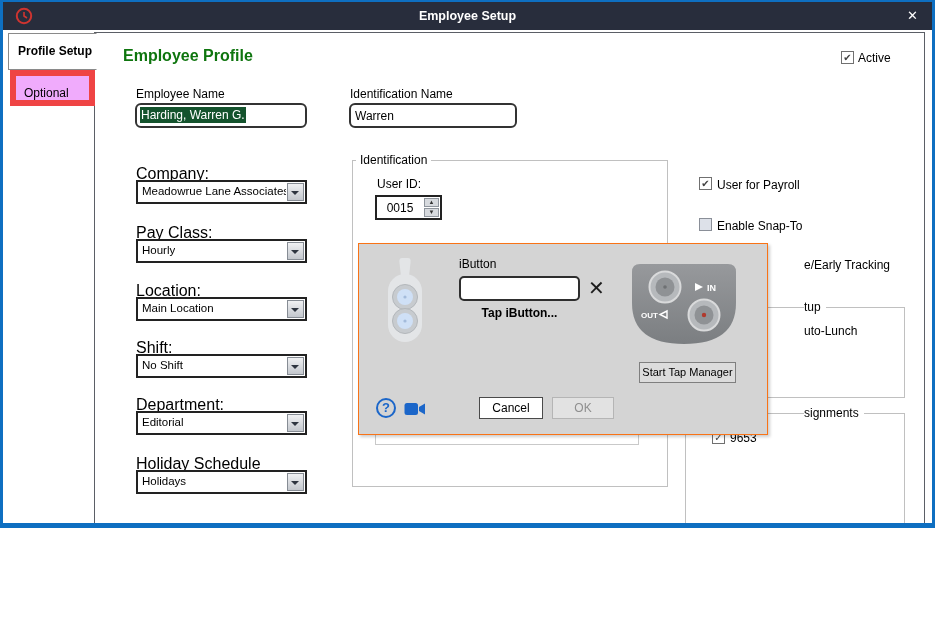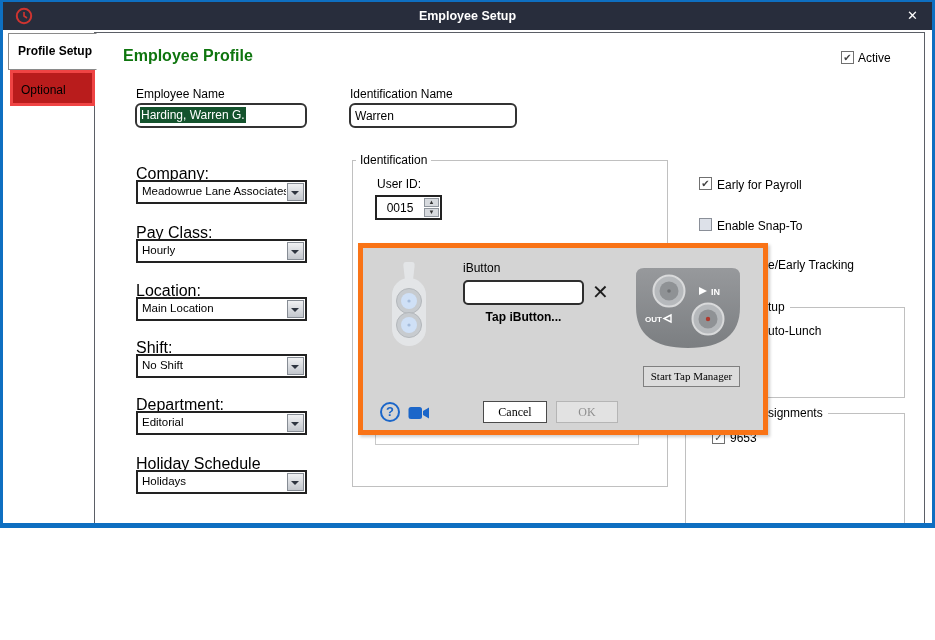--- a/index.html
+++ b/index.html
@@ -14,28 +14,28 @@
   .b-left{ top:0; left:0; width:3px; height:640px; }
   .b-right{ top:0; right:0; width:3px; height:640px; }
 
   .titlebar { position:absolute; left:3px; top:2px; width:929px; height:28px; background:#282d3c; z-index:10; }
   .titlebar .title { position:absolute; left:0; right:0; top:7px; text-align:center; color:#fff; font-size:12.5px; font-weight:bold; }
   .app-icon { position:absolute; left:12px; top:5px; width:18px; height:18px; }
   .close-btn { position:absolute; right:14px; top:6px; color:#fff; font-size:13px; line-height:16px; cursor:default; }
 
   .tab { position:absolute; z-index:6; font-size:12px; color:#000; }
   .tab-active { left:8px; top:33px; width:89px; height:37px; background:#fff; border:1px solid #8a8a8a; border-right:1px solid #fff; font-weight:bold; line-height:35px; padding-left:9px; }
-  .tab-idle { left:10px; top:70px; width:85px; height:36px; background:#b91c1c; border:3px solid #ef4444; line-height:34px; padding-left:8px; }
+  .tab-idle { left:10px; top:70px; width:85px; height:36px; background:#f0abfc; border:6px solid #ef4444; line-height:34px; padding-left:8px; }
 
   .panel { position:absolute; left:94px; top:32px; width:831px; height:540px; background:#fff; border:1px solid #5b5f66; z-index:1; }
 
   .page-title { position:absolute; left:123px; top:47px; font-size:16px; font-weight:bold; color:#0e750e; z-index:2; }
 
   .lbl { position:absolute; font-size:12px; color:#000; white-space:nowrap; z-index:2; }
-  .frag { position:absolute; font-size:12px; color:#000; white-space:nowrap; z-index:2; background:#fff; }
+  .frag { position:absolute; font-size:12px; color:#000; white-space:nowrap; z-index:2; background:#fff;margin-left:36px; }
 
   .cb { position:absolute; width:13px; height:13px; background:#fff; border:1px solid #707070; font-size:10px; line-height:11px; text-align:center; color:#424242; z-index:2; }
   .cb.un { background:#dde1e9; border:1px solid #8a8f98; }
 
   .txt-input { position:absolute; height:25px; border:2px solid #333; border-radius:6px; background:#fff; font-size:12px; padding:2px 4px; z-index:2; font-family:"Liberation Sans",sans-serif; color:#000; }
   .fake-input { position:absolute; height:25px; border:2px solid #333; border-radius:6px; background:#fff; font-size:12px; line-height:20px; padding:0 3px; z-index:2; }
   .sel { background:#14532d; color:#fff; padding:1px 1px; }
 
   .drop-row { position:absolute; left:136px; width:171px; height:42px; z-index:2; }
   .drop-row .dlabel { position:absolute; left:0; top:1px; font-size:16px; white-space:nowrap; }
@@ -47,28 +47,28 @@
   .groupbox { position:absolute; border:1px solid #c0c0c0; background:transparent; z-index:2; }
   .legend { position:absolute; background:#fff; font-size:12px; padding:0 4px; z-index:3; white-space:nowrap; }
 
   .spinner { position:absolute; left:375px; top:195px; width:67px; height:25px; border:2px solid #222; background:#fff; z-index:2;text-decoration:underline; }
   .spinner .sval { position:absolute; left:0; top:4px; width:46px; text-align:center; font-size:12px; }
   .spin-btns { position:absolute; right:1px; top:1px; width:15px; height:19px; }
   .spin-b { position:absolute; left:0; width:15px; height:9px; background:#d7dade; border:1px solid #8f959d; font-size:6px; line-height:7px; text-align:center; color:#333; }
 
   .listbox { position:absolute; left:375px; top:290px; width:264px; height:155px; border:1px solid #c9c9c9; background:#fff; z-index:2; }
 
-  .modal { position:absolute; left:358px; top:243px; width:410px; height:192px; background:#d4d4d4; border:5px solid #f97316; z-index:40; box-shadow:2px 2px 3px rgba(0,0,0,0.2); }
+  .modal { position:absolute; left:358px; top:243px; width:410px; height:192px; background:#d4d4d4; border:1px solid #f97316; z-index:40; box-shadow:2px 2px 3px rgba(0,0,0,0.2); }
   .modal .mlabel { position:absolute; left:100px; top:13px; font-size:12px; }
   .modal .minput { position:absolute; left:100px; top:32px; width:121px; height:25px; border:2px solid #2e2e2e; border-radius:5px; background:#fff; font-size:12px; padding:2px 4px; font-family:"Liberation Sans",sans-serif; }
   .modal .clear-x { position:absolute; left:229px; top:32px; font-size:20px; color:#1c1c1c; }
   .modal .tap { position:absolute; left:100px; top:62px; width:121px; text-align:center; font-size:12px; font-weight:bold; }
   .modal .fob { position:absolute; left:26px; top:13px; width:40px; height:100px; }
   .modal .reader { position:absolute; left:270px; top:17px; width:110px; height:87px; }
-  .mbtn { position:absolute; font-size:12px; text-align:center; font-family:Liberation Serif, serif; }
+  .mbtn { position:absolute; font-size:12px; text-align:center; font-family:Liberation Sans, sans-serif; }
   .start-tap { left:280px; top:118px; width:97px; height:21px; background:#dcdcdc; border:1px solid #7f7f7f; font-size:11px; line-height:19px; }
   .m-cancel { left:120px; top:153px; width:64px; height:22px; background:#fff; border:1px solid #4a4a4a; line-height:20px; }
   .m-ok { left:193px; top:153px; width:62px; height:22px; background:#e2e2e2; border:1px solid #b5b5b5; color:#8f8f8f; line-height:20px; }
   .help-icon { position:absolute; left:17px; top:154px; width:20px; height:20px; border:2px solid #1b66c9; border-radius:50%; color:#1b66c9; font-weight:bold; font-size:13px; line-height:16px; text-align:center; }
   .cam-icon { position:absolute; left:45px; top:157px; width:22px; height:16px; }
 
   .f-cancel { position:absolute; left:711px; top:595px; width:64px; height:22px; background:#fff; border:1px solid #707070; font-size:12px; line-height:20px; text-align:center; z-index:2; }
   .f-ok { position:absolute; left:783px; top:595px; width:65px; height:22px; background:#e9e9e9; border:1px solid #adadad; color:#8f8f8f; font-size:12px; line-height:20px; text-align:center; z-index:2; }
   .grip { position:absolute; left:915px; top:618px; width:12px; height:12px; z-index:2; }
   .grip::before { content:""; position:absolute; width:2px; height:2px; background:#9aa0a6; box-shadow:8px 8px 0 #9aa0a6, 8px 4px 0 #9aa0a6, 4px 8px 0 #9aa0a6, 8px 0 0 #9aa0a6, 0 8px 0 #9aa0a6, 4px 4px 0 #9aa0a6; }
@@ -173,21 +173,21 @@
   <div class="spinner">
     <span class="sval">0015</span>
     <span class="spin-btns">
       <span class="spin-b" style="top:0;">▲</span>
       <span class="spin-b" style="top:10px;">▼</span>
     </span>
   </div>
   <div class="listbox"></div>
 
   <span class="cb" style="left:699px; top:177px;"><span>✔</span></span>
-  <span class="lbl" style="left:717px; top:178px;">Early for Payroll</span>
+  <span class="lbl" style="left:717px; top:178px;">User for Payroll</span>
 
   <span class="cb un" style="left:699px; top:218px;"></span>
   <span class="lbl" style="left:717px; top:219px;">Enable Snap-To</span>
 
   <span class="frag" style="left:768px; top:258px;">e/Early Tracking</span>
 
   <div class="groupbox" style="left:685px; top:307px; width:220px; height:91px;"></div>
   <span class="frag" style="left:768px; top:300px; padding-right:5px;">tup</span>
   <span class="frag" style="left:768px; top:324px;">uto-Lunch</span>
 

